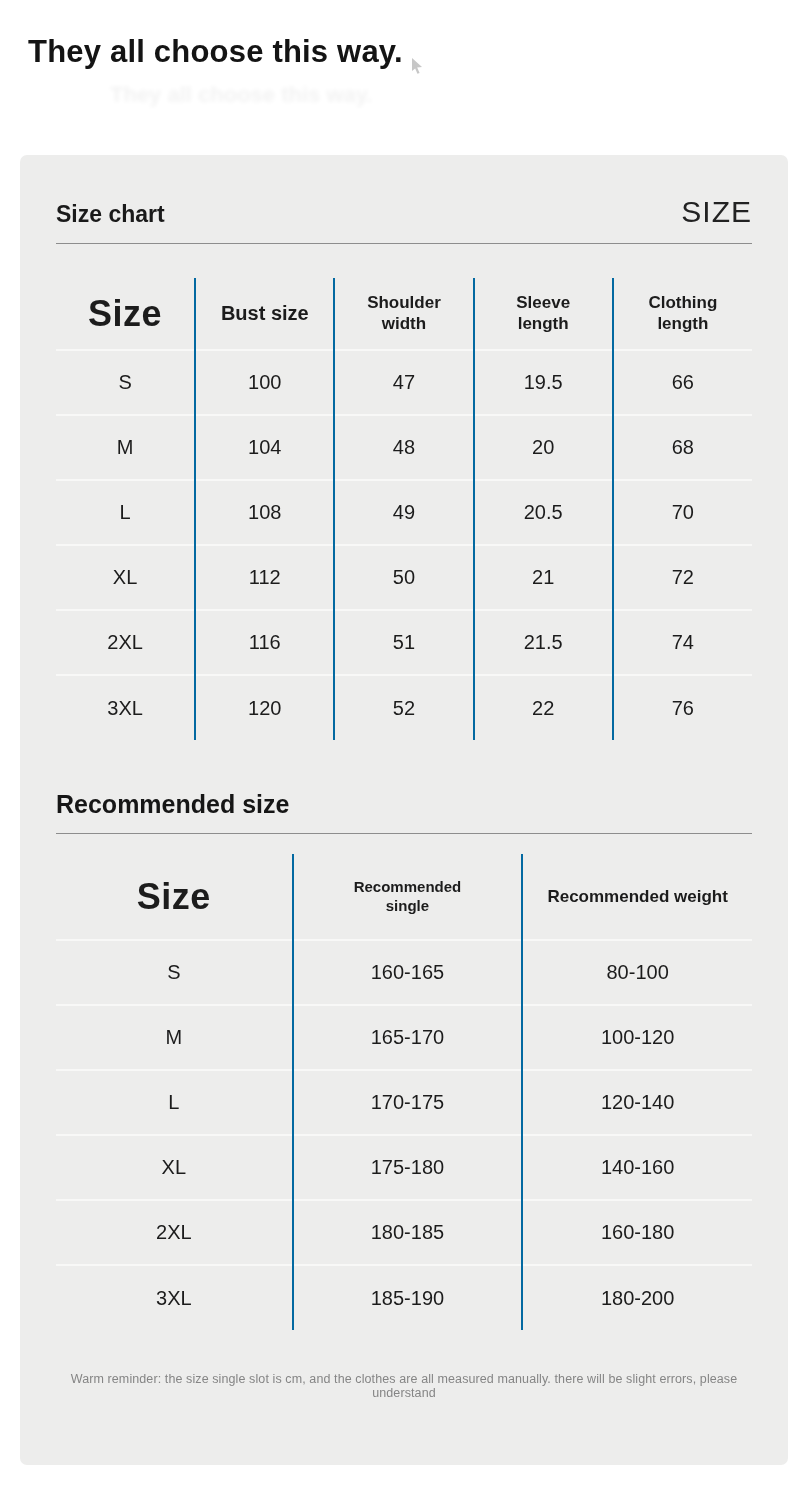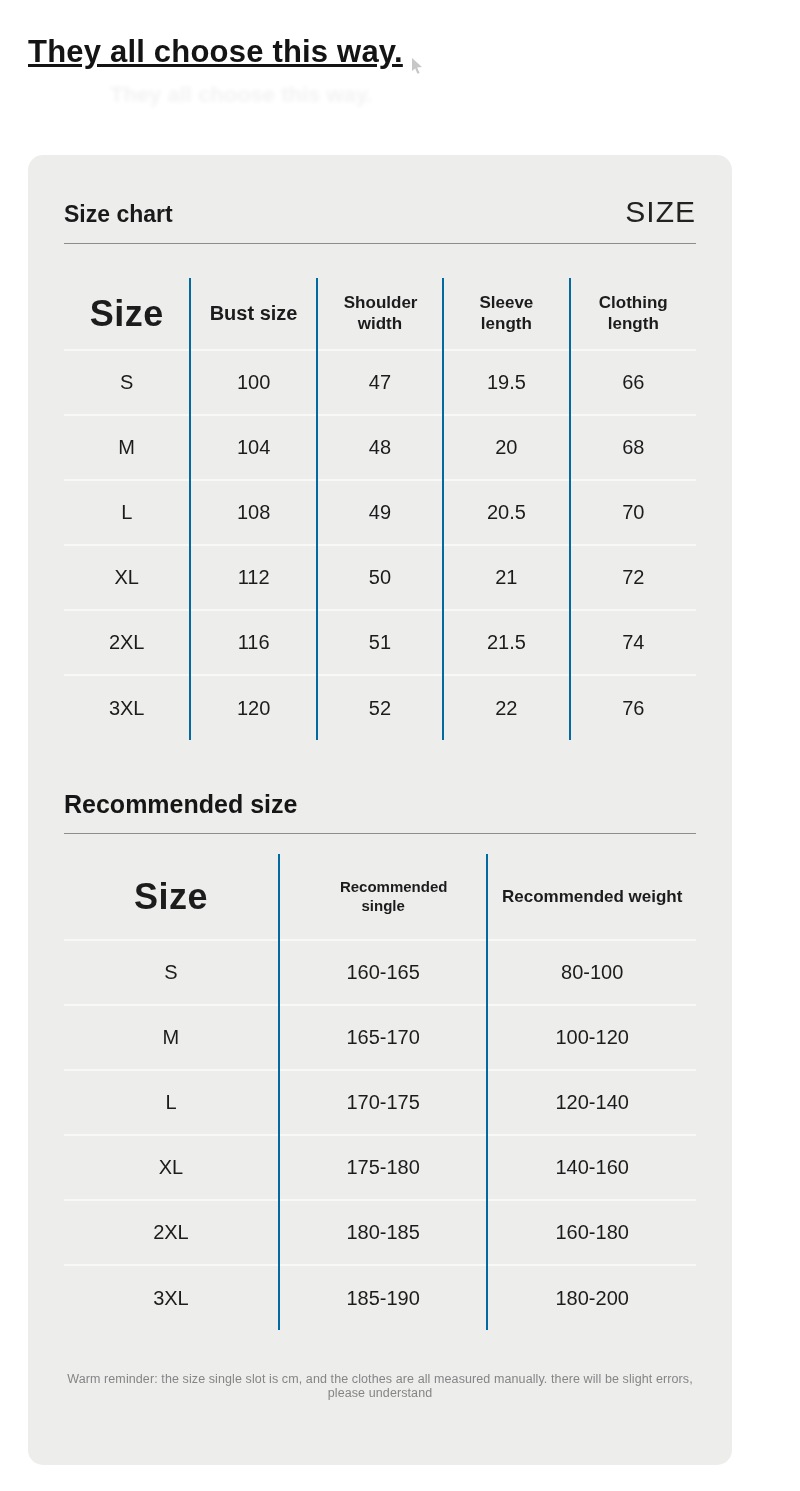--- a/index.html
+++ b/index.html
@@ -20,21 +20,20 @@
     left: 28px;
     right: 28px;
     display: flex;
     align-items: flex-start;
   }
   .page-title {
     font-size: 31px;
     font-weight: 700;
     letter-spacing: 0.2px;
     color: #141414;
-    text-decoration: underline;
   }
   .cursor-icon {
     display: inline-block;
     margin: 24px 0 0 8px;
     opacity: 0.55;
   }
   .ghost-title {
     position: absolute;
     top: 82px;
     left: 110px;
@@ -43,25 +42,25 @@
     color: #000;
     opacity: 0.05;
     filter: blur(2px);
     white-space: nowrap;
   }
 
   
   .card {
     position: absolute;
     top: 155px;
-    left: 28px;
-    width: 704px;
+    left: 20px;
+    width: 768px;
     height: 1310px;
     background: #ededec;
-    border-radius: 15px;
+    border-radius: 7px;
     padding: 40px 36px 0 36px;
   }
 
   .section-head {
     display: flex;
     justify-content: space-between;
     align-items: baseline;
   }
   .size-chart-heading {
     font-size: 23px;

